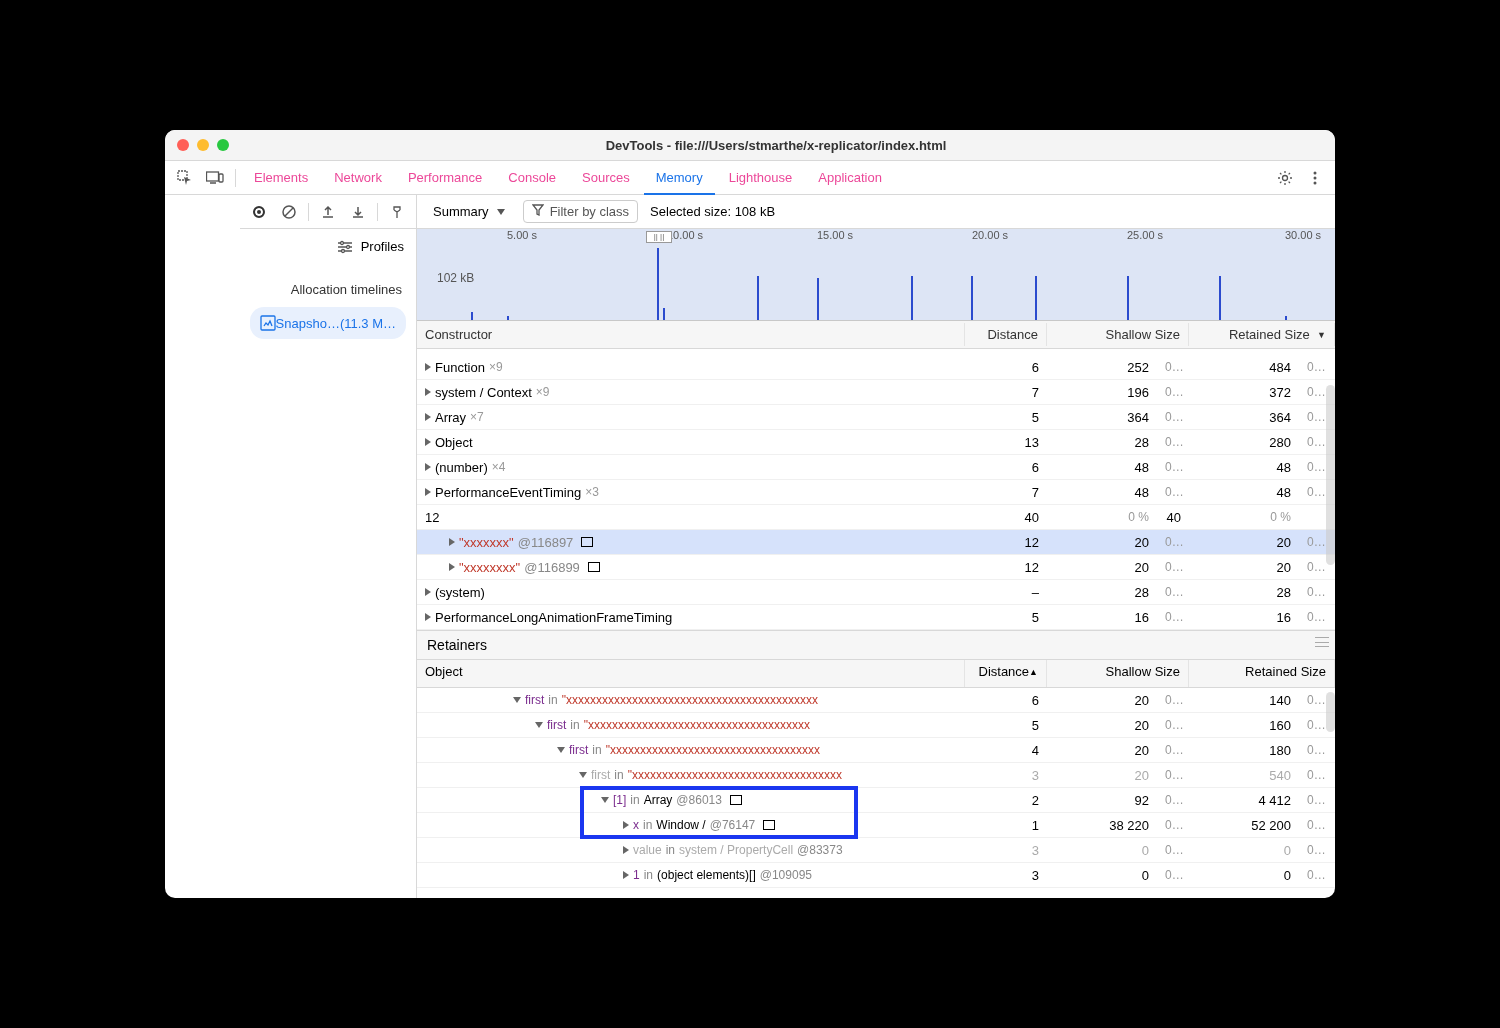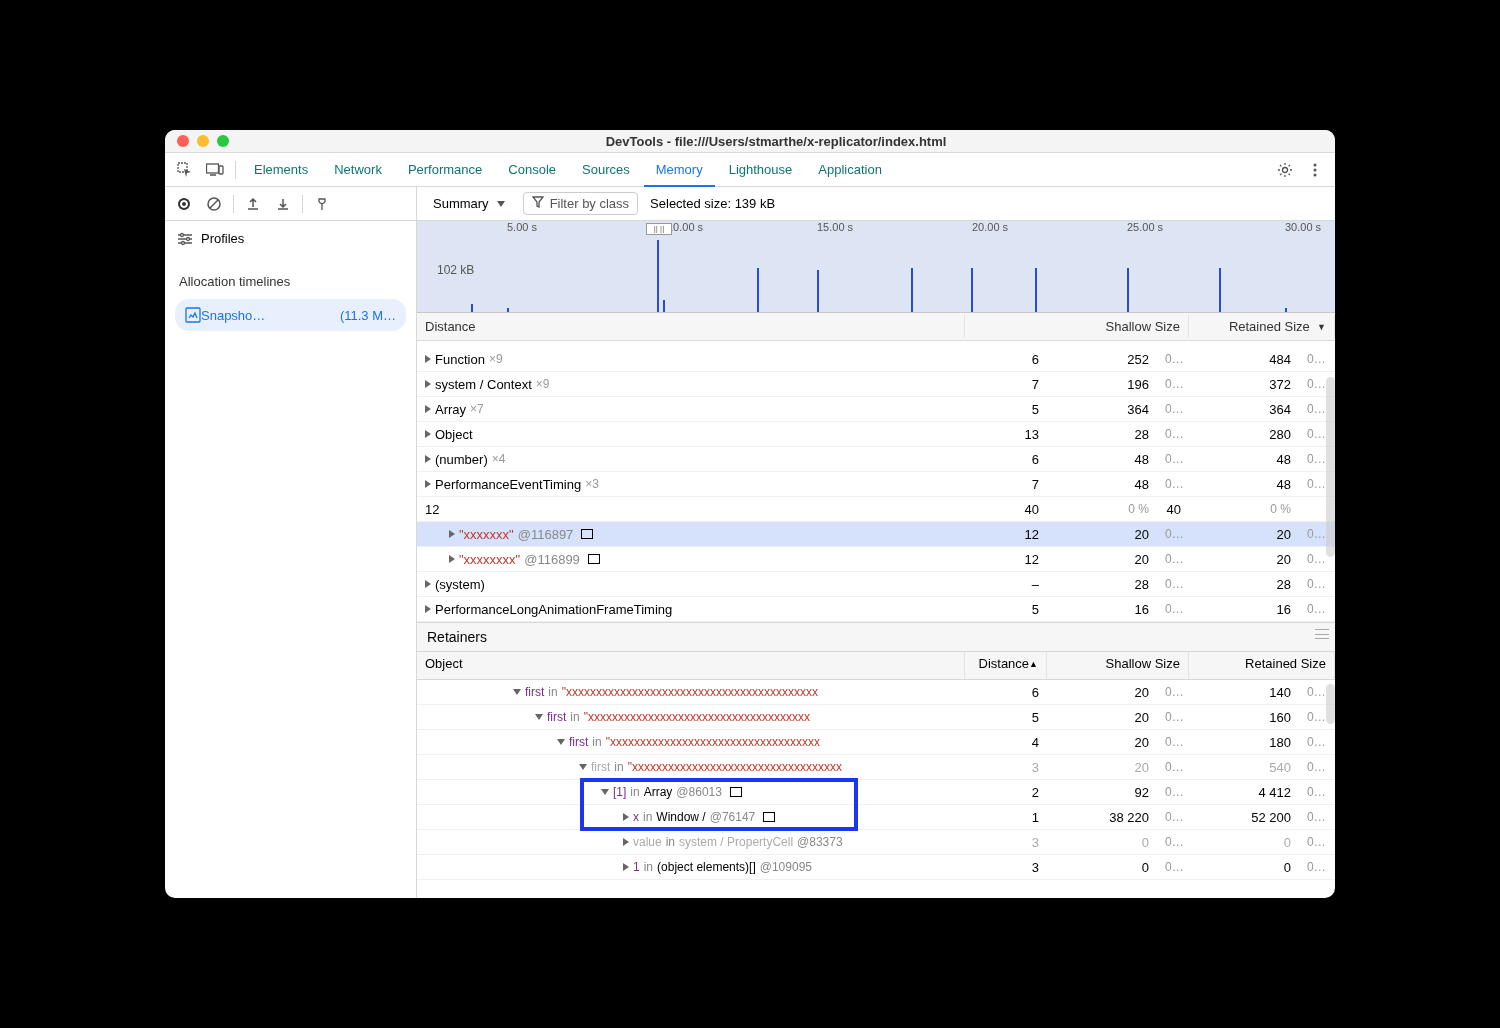--- a/index.html
+++ b/index.html
@@ -1,32 +1,32 @@
 <!DOCTYPE html>
 <html><head>
 <meta charset="utf-8">
 <style>
 * { box-sizing: border-box; margin: 0; padding: 0; font-family: -apple-system, BlinkMacSystemFont, "Segoe UI", Helvetica, Arial, sans-serif; }
 body { background: #000; display: flex; align-items: center; justify-content: center; height: 1028px; width: 1500px; }
 .window { width: 1170px; height: 768px; background: #fff; border-radius: 10px; overflow: hidden; box-shadow: 0 10px 30px rgba(0,0,0,.5); display: flex; flex-direction: column; position: relative; }
-.titlebar { height: 23px; background: #f4f4f4; display: flex; align-items: center; padding: 0 12px; border-bottom: 1px solid #d8d8d8; }
+.titlebar { height: 31px; background: #f4f4f4; display: flex; align-items: center; padding: 0 12px; border-bottom: 1px solid #d8d8d8; }
 .traffic { display: flex; gap: 8px; }
 .dot { width: 12px; height: 12px; border-radius: 50%; }
 .dot.red { background: #ff5f57; }
 .dot.yellow { background: #febc2e; }
 .dot.green { background: #28c840; }
 .title { flex: 1; text-align: center; font-size: 13px; font-weight: 600; color: #333; }
 .tabs { height: 34px; display: flex; align-items: center; border-bottom: 1px solid #d8d8d8; padding: 0 6px; font-size: 13px; gap: 2px; }
 .tabs .icon-btn { width: 28px; height: 28px; display: flex; align-items: center; justify-content: center; color: #555; border-radius: 3px; }
 .tabs .sep { width: 1px; height: 18px; background: #d8d8d8; margin: 0 4px; }
-.tab { padding: 8px 12px; color: #0f766e; cursor: pointer; }
+.tab { padding: 8px 12px; color: #ec4899; cursor: pointer; }
 .tab.active { color: #1a73e8; border-bottom: 2px solid #1a73e8; margin-bottom: -1px; }
 .tabs .spacer { flex: 1; }
 .body { flex: 1; display: flex; overflow: hidden; }
-.sidebar { width: 252px; border-right: 1px solid #d8d8d8; display: flex; flex-direction: column; font-size: 13px; }
+.sidebar { width: 252px; border-right: 1px solid #d8d8d8; display: flex; flex-direction: column; font-size: 13px; align-items: flex-end; }
 .sidebar-toolbar { height: 34px; display: flex; align-items: center; gap: 4px; padding: 0 6px; border-bottom: 1px solid #d8d8d8; }
 .sidebar-toolbar .sep { width: 1px; height: 18px; background: #d8d8d8; margin: 0 2px; }
 .sb-btn { width: 26px; height: 26px; display: flex; align-items: center; justify-content: center; color: #555; }
 .record { width: 12px; height: 12px; border-radius: 50%; border: 2px solid #333; background: #333; box-shadow: inset 0 0 0 2px #fff; }
 .profiles-header { display: flex; align-items: center; gap: 8px; padding: 10px 12px; }
 .section-title { padding: 18px 14px 10px; color: #333; }
 .snapshot-item { margin: 0 10px; padding: 8px 10px; background: #e8f0fd; border-radius: 14px; display: flex; align-items: center; color: #1a73e8; }
 .snapshot-item .size { color: #1a73e8; margin-left: auto; }
 .main { flex: 1; display: flex; flex-direction: column; overflow: hidden; }
 .main-toolbar { height: 34px; display: flex; align-items: center; gap: 12px; padding: 0 10px; border-bottom: 1px solid #d8d8d8; font-size: 13px; }
@@ -170,21 +170,21 @@
         <div class="dropdown">
           <span>Summary</span>
           <span class="disclose down" style="border-top-color:#555"></span>
         </div>
         <div class="filter">
           <svg width="12" height="12" viewBox="0 0 12 12" fill="none" stroke="#555" stroke-width="1.3">
               <path d="M1 1h10L7 6v5l-2-1V6Z"></path>
             </svg>
           <span>Filter by class</span>
         </div>
-        <span>Selected size: 139 kB</span>
+        <span>Selected size: 108 kB</span>
       </div>
 
       <div class="timeline">
         <div class="tl-ticks" id="tl-ticks">
             <span style="left: 90px;">5.00 s</span>
             <span style="left: 250px;">10.00 s</span>
             <span style="left: 400px;">15.00 s</span>
             <span style="left: 555px;">20.00 s</span>
             <span style="left: 710px;">25.00 s</span>
             <span style="left: 868px;">30.00 s</span>
@@ -201,20 +201,21 @@
             <div class="bar" style="left: 494px; height: 44px;"></div>
             <div class="bar" style="left: 554px; height: 44px;"></div>
             <div class="bar" style="left: 618px; height: 44px;"></div>
             <div class="bar" style="left: 710px; height: 44px;"></div>
             <div class="bar" style="left: 802px; height: 44px;"></div>
             <div class="bar" style="left: 868px; height: 4px;"></div>
           </div>
       </div>
 
       <div class="grid-header">
+        <div>Constructor</div>
         <div>Distance</div>
         <div style="grid-column:3/5">Shallow Size</div>
         <div style="grid-column:5/7;position:relative"><span>Retained Size</span>&nbsp;&nbsp;<span class="sort-arrow">▼</span></div>
       </div>
       <div class="constructors-scroll" id="constructor-rows" style="position:relative">
         <div class="vscroll" style="top:30px;height:180px"></div>
       <div class="row">
             <div class="tree-cell" style="padding-left: 8px;">
               <span class="disclose right"></span>
               <span>Function</span>

